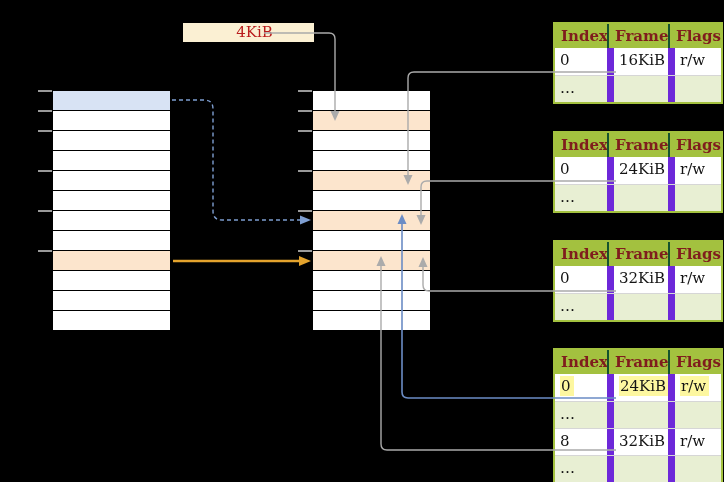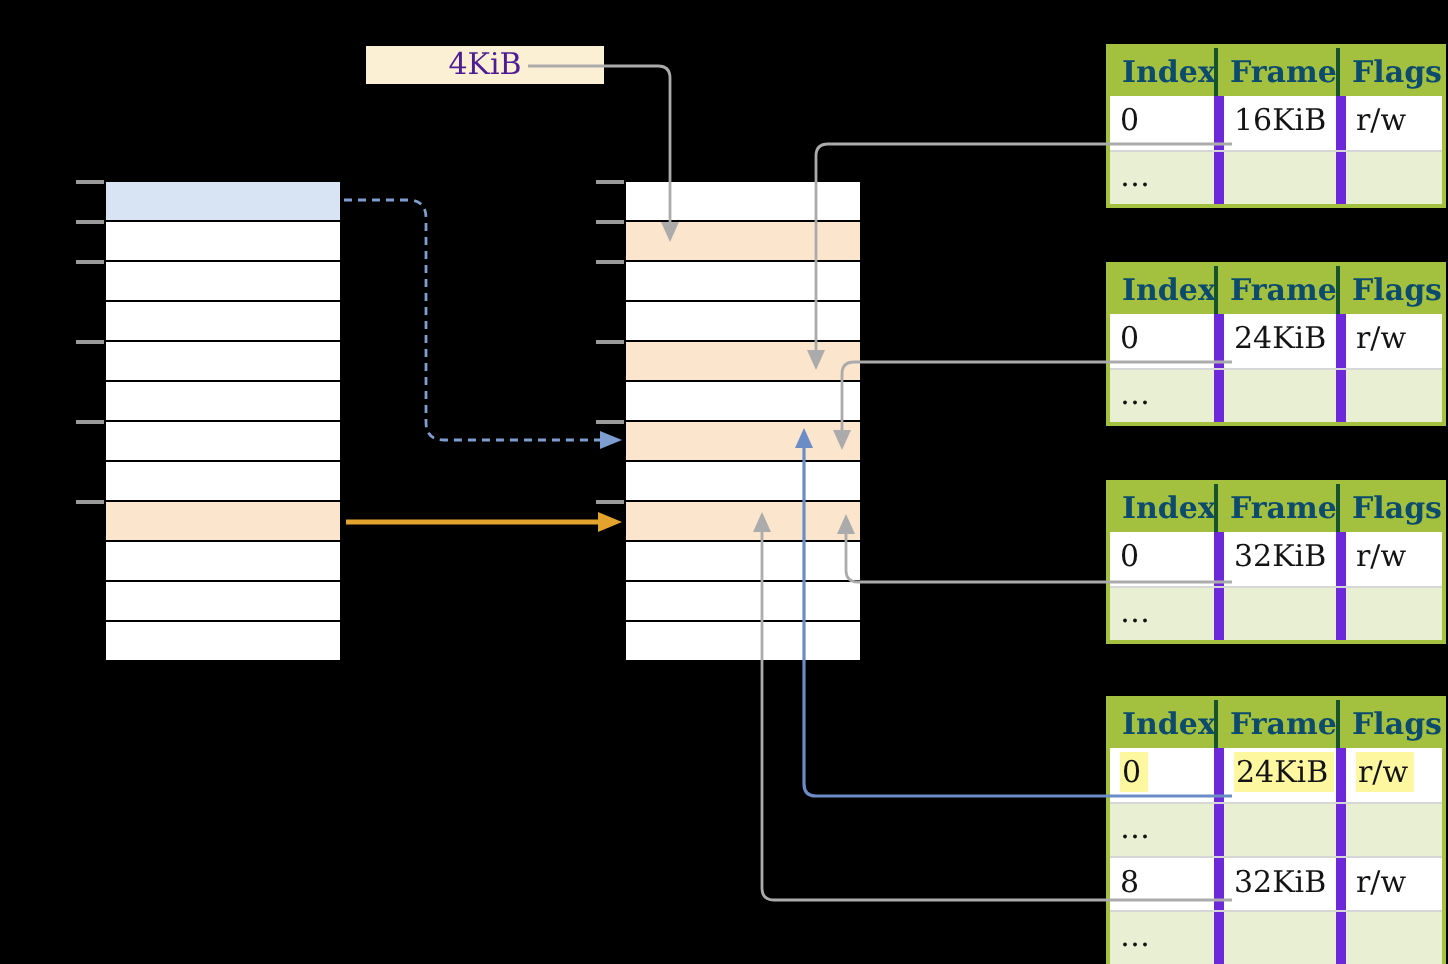--- a/index.html
+++ b/index.html
@@ -2,53 +2,54 @@
 <html style="--cream: #FBF0D3; --peach: #FCE5CD; --blue-row: #D8E3F4; --green: #A3C13F; --green-light: #E8EFD3; --highlight: #FDF7A0; --gray-line: #ABABAB; --blue-line: #6B8CC5; --dash-line: #7E9ED1; --orange-line: #E4A32D;"><head>
 <meta charset="utf-8">
 <style>
   html,body { margin:0; padding:0; background:#000; }
   .canvas {
     position:relative; width:724px; height:482px; background:#000;
     overflow:hidden; font-family:"DejaVu Serif","Liberation Serif",serif;
   }
   .size-label {
     position:absolute; left:183px; top:23px; width:119px; height:19px;
-    background:var(--cream); color:#4c1d95; font-size:15px; line-height:19px;
+    background:var(--cream); color:#b91c1c; font-size:15px; line-height:19px;
     text-align:center;
+    padding-left:12px;
   }
   .mem-table {
     position:absolute; top:90px; width:119px; height:242px;
     border:1px solid #000; background:#fff; box-sizing:border-box;
   }
   .mem-table.left  { left:52px; }
   .mem-table.mid   { left:312px; }
   .mem-row { height:20px; box-sizing:border-box; border-bottom:1px solid #000; }
   .mem-row:last-child { border-bottom:none; }
   .mem-row.blue  { background:var(--blue-row); }
   .mem-row.peach { background:var(--peach); }
   .tick { position:absolute; left:-15px; width:14px; height:2px; background:#9a9a9a; }
   .page-table {
     position:absolute; left:553px; width:170px; box-sizing:border-box;
     border:2px solid var(--green); background:#fff;
   }
   .pt-0 { top:22px; } .pt-1 { top:131px; } .pt-2 { top:240px; } .pt-3 { top:348px; }
   .pt-header { display:grid; grid-template-columns:52px 61px 1fr; background:var(--green); }
   .pt-header .cell {
-    color:#0c4a6e; font-weight:bold; font-size:15px; height:24px; line-height:24px;
+    color:#7f1d1d; font-weight:bold; font-size:15px; height:24px; line-height:24px;
     padding-left:6px; box-sizing:border-box;
   }
   .pt-header .cell + .cell { border-left:2px solid #14532d; }
   .pt-row { display:grid; grid-template-columns:52px 61px 1fr; height:27px; box-sizing:border-box; }
   .pt-row + .pt-row { border-top:1px solid #d6d6d6; }
   .pt-row.shaded { background:var(--green-light); }
   .pt-row .cell {
     font-size:15px; line-height:25px; color:#141414; padding-left:5px;
     box-sizing:border-box; overflow:hidden; white-space:nowrap;
   }
-  .pt-row .cell + .cell { border-left:5px solid #6d28d9; }
+  .pt-row .cell + .cell { border-left:7px solid #6d28d9; }
   .hl { background:var(--highlight); padding:1px 3px 1px 1px; }
   svg.overlay { position:absolute; left:0; top:0; pointer-events:none; }
   .ln-gray   { stroke:var(--gray-line);   fill:none; stroke-width:1.4; }
   .ln-blue   { stroke:var(--blue-line);   fill:none; stroke-width:1.6; }
   .ln-dashed { stroke:var(--dash-line);   fill:none; stroke-width:1.4; stroke-dasharray:4 3; }
   .ln-orange { stroke:var(--orange-line); fill:none; stroke-width:2.6; }
   .hd-gray   { fill:var(--gray-line); }
   .hd-blue   { fill:var(--blue-line); }
   .hd-dash   { fill:var(--dash-line); }
   .hd-orange { fill:var(--orange-line); }

